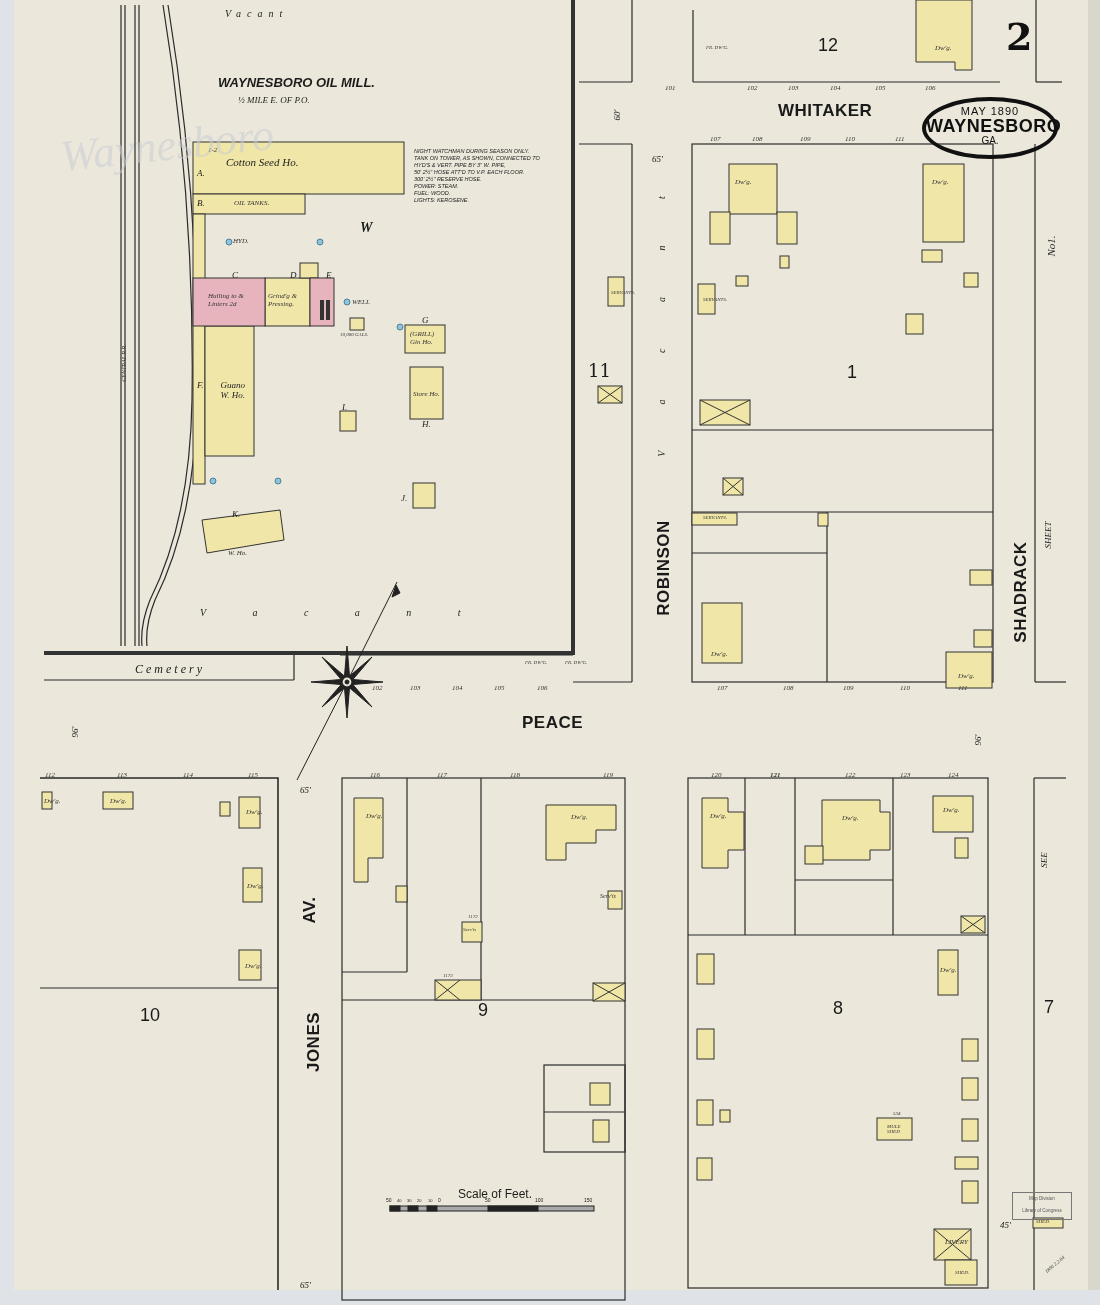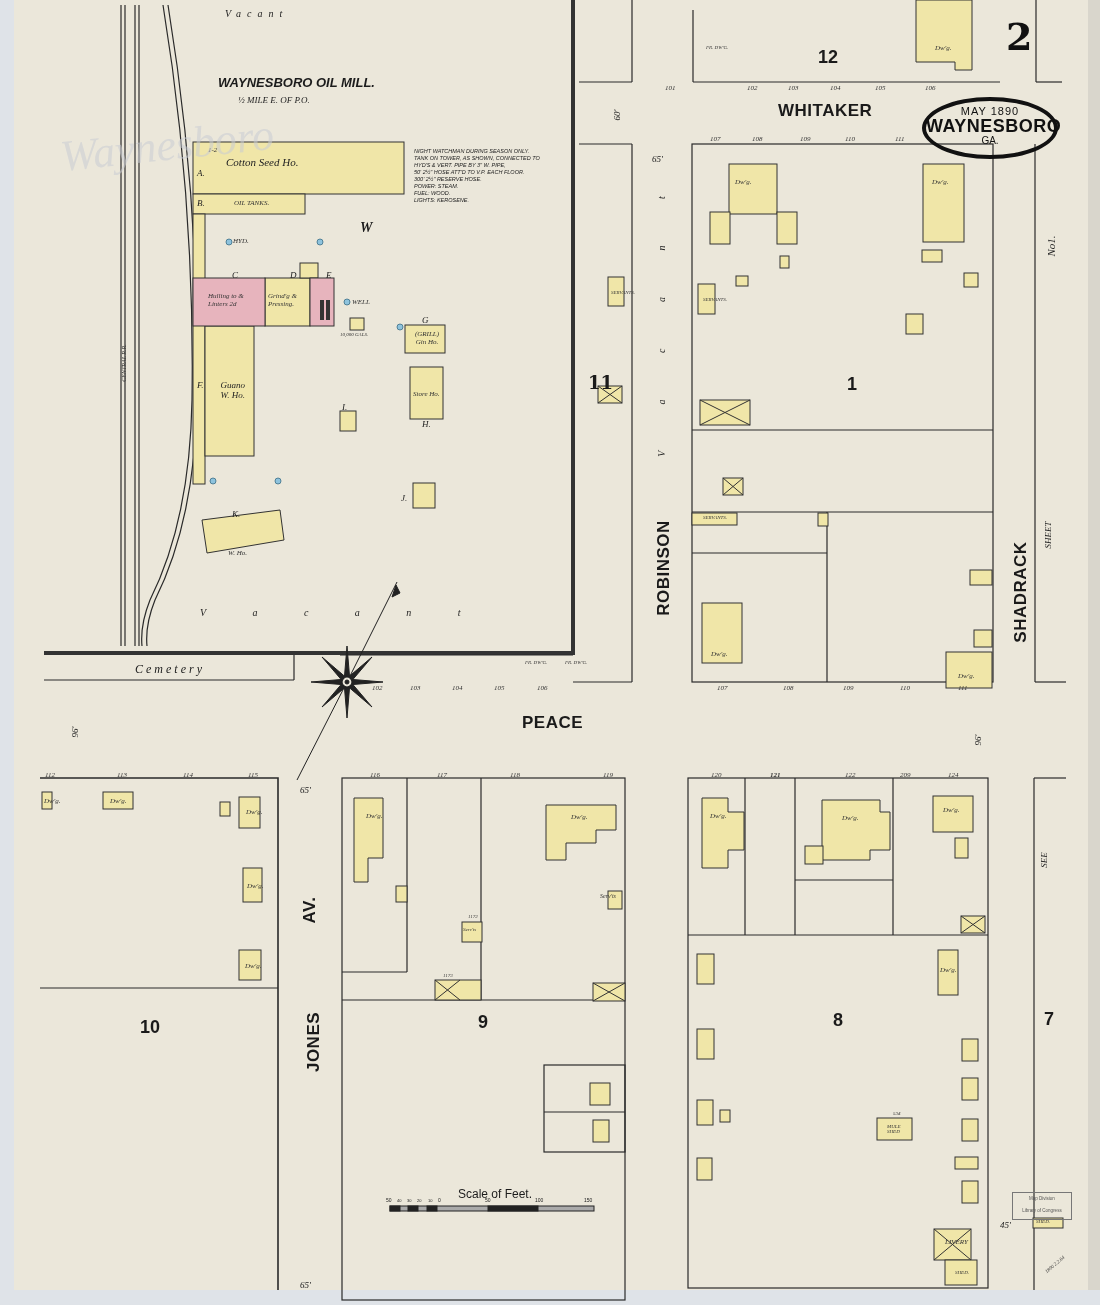--- a/index.html
+++ b/index.html
@@ -3,21 +3,21 @@
 <meta charset="utf-8">
 <style>
   html,body{margin:0;padding:0;}
   body{width:1100px;height:1305px;position:relative;overflow:hidden;background:#dfe3e8;font-family:"Liberation Sans",sans-serif;}
   #sheet{position:absolute;left:14px;top:0;width:1086px;height:1290px;background:#ebe7da;}
   #edge-right{position:absolute;left:1088px;top:0;width:12px;height:1290px;background:#d9d6cc;}
   #map{position:absolute;left:0;top:0;width:1100px;height:1305px;}
   .lbl{position:absolute;white-space:nowrap;color:#1c1c1c;}
   .street{font-family:"Liberation Sans",sans-serif;font-weight:bold;font-size:17px;letter-spacing:0.5px;color:#1a1a1a;}
   .vert{transform:rotate(-90deg);transform-origin:center center;}
-  .block{font-family:"Liberation Sans",sans-serif;font-weight:bold;font-size:18px;color:#1a1a1a;margin-top:12px;}
+  .block{font-family:"Liberation Sans",sans-serif;font-weight:normal;font-size:18px;color:#1a1a1a;}
   .ital{font-family:"Liberation Serif",serif;font-style:italic;}
   .tiny{font-family:"Liberation Serif",serif;font-style:italic;font-size:7px;color:#333;}
   .small{font-family:"Liberation Serif",serif;font-style:italic;font-size:9px;color:#222;}
   #title-oval{position:absolute;left:922px;top:97px;width:136px;height:62px;border:4px solid #111;border-radius:50%;box-sizing:border-box;text-align:center;}
   #title-date{font-size:11px;margin-top:4px;letter-spacing:1px;color:#111;}
   #title-town{font-size:18px;font-weight:bold;letter-spacing:0.5px;color:#111;line-height:18px;}
   #title-state{font-size:10px;color:#111;}
   #sheet-num{position:absolute;left:1006px;top:14px;font-family:"DejaVu Serif",serif;font-weight:bold;font-size:38px;color:#111;}
   #mill-notes{position:absolute;left:414px;top:148px;font-size:5.5px;line-height:7px;font-style:italic;color:#222;font-family:"Liberation Sans",sans-serif;text-transform:uppercase;}
   #stamp{position:absolute;left:1012px;top:1192px;width:58px;height:26px;border:1px solid #777;font-size:4.5px;color:#555;text-align:center;line-height:12px;}
@@ -243,21 +243,21 @@
   <div>POWER: STEAM.</div>
   <div>FUEL: WOOD.</div>
   <div>LIGHTS: KEROSENE.</div>
 </div>
 <div class="lbl small" style="left:226px;top:156px;font-size:11px;">Cotton Seed Ho.</div>
 <div class="lbl tiny" style="left:208px;top:146px;">1-2</div>
 <div class="lbl tiny" style="left:234px;top:199px;">OIL TANKS.</div>
 <div class="lbl tiny" style="left:208px;top:292px;width:52px;white-space:normal;">Hulling to &amp; Linters 2d</div>
 <div class="lbl tiny" style="left:268px;top:292px;width:40px;white-space:normal;">Grind'g &amp; Pressing.</div>
 <div class="lbl small" style="left:215px;top:380px;width:30px;white-space:normal;text-align:right;">Guano W. Ho.</div>
-<div class="lbl tiny" style="left:410px;top:330px;width:34px;white-space:normal;text-align:center;">(GRILL) Gin Ho.</div>
+<div class="lbl tiny" style="left:410px;top:330px;width:34px;white-space:normal;">(GRILL) Gin Ho.</div>
 <div class="lbl tiny" style="left:413px;top:390px;">Store Ho.</div>
 <div class="lbl tiny" style="left:228px;top:549px;">W. Ho.</div>
 <div class="lbl tiny" style="left:340px;top:332px;font-size:5px;">10,000 GALS.</div>
 <div class="lbl tiny" style="left:233px;top:237px;">HYD.</div>
 <div class="lbl tiny" style="left:352px;top:298px;">WELL</div>
 <div class="lbl tiny vert" style="left:105px;top:360px;font-size:6px;">CENTRAL R.R.</div>
 <div class="lbl small" style="left:197px;top:168px;">A.</div>
 <div class="lbl small" style="left:197px;top:198px;">B.</div>
 <div class="lbl small" style="left:232px;top:270px;">C</div>
 <div class="lbl small" style="left:290px;top:270px;">D</div>
@@ -321,21 +321,21 @@
 <div class="lbl tiny" style="left:117px;top:771px;">113</div>
 <div class="lbl tiny" style="left:183px;top:771px;">114</div>
 <div class="lbl tiny" style="left:248px;top:771px;">115</div>
 <div class="lbl tiny" style="left:370px;top:771px;">116</div>
 <div class="lbl tiny" style="left:437px;top:771px;">117</div>
 <div class="lbl tiny" style="left:510px;top:771px;">118</div>
 <div class="lbl tiny" style="left:603px;top:771px;">119</div>
 <div class="lbl tiny" style="left:711px;top:771px;">120</div>
 <div class="lbl tiny" style="left:770px;top:771px;font-weight:bold;">121</div>
 <div class="lbl tiny" style="left:845px;top:771px;">122</div>
-<div class="lbl tiny" style="left:900px;top:771px;">209</div>
+<div class="lbl tiny" style="left:900px;top:771px;">123</div>
 <div class="lbl tiny" style="left:948px;top:771px;">124</div>
 
 <div class="lbl tiny" style="left:611px;top:290px;font-size:5px;">SERVANTS.</div>
 <div class="lbl tiny" style="left:703px;top:297px;font-size:5px;">SERVANTS.</div>
 <div class="lbl tiny" style="left:703px;top:515px;font-size:5px;">SERVANTS.</div>
 <div class="lbl tiny" style="left:600px;top:893px;font-size:6px;">Serv'ts</div>
 <div class="lbl tiny" style="left:463px;top:927px;font-size:5px;">Serv'ts</div>
 <div class="lbl tiny" style="left:706px;top:45px;font-size:5px;">FR. DW'G.</div>
 <div class="lbl tiny" style="left:525px;top:660px;font-size:5px;">FR. DW'G.</div>
 <div class="lbl tiny" style="left:565px;top:660px;font-size:5px;">FR. DW'G.</div>

